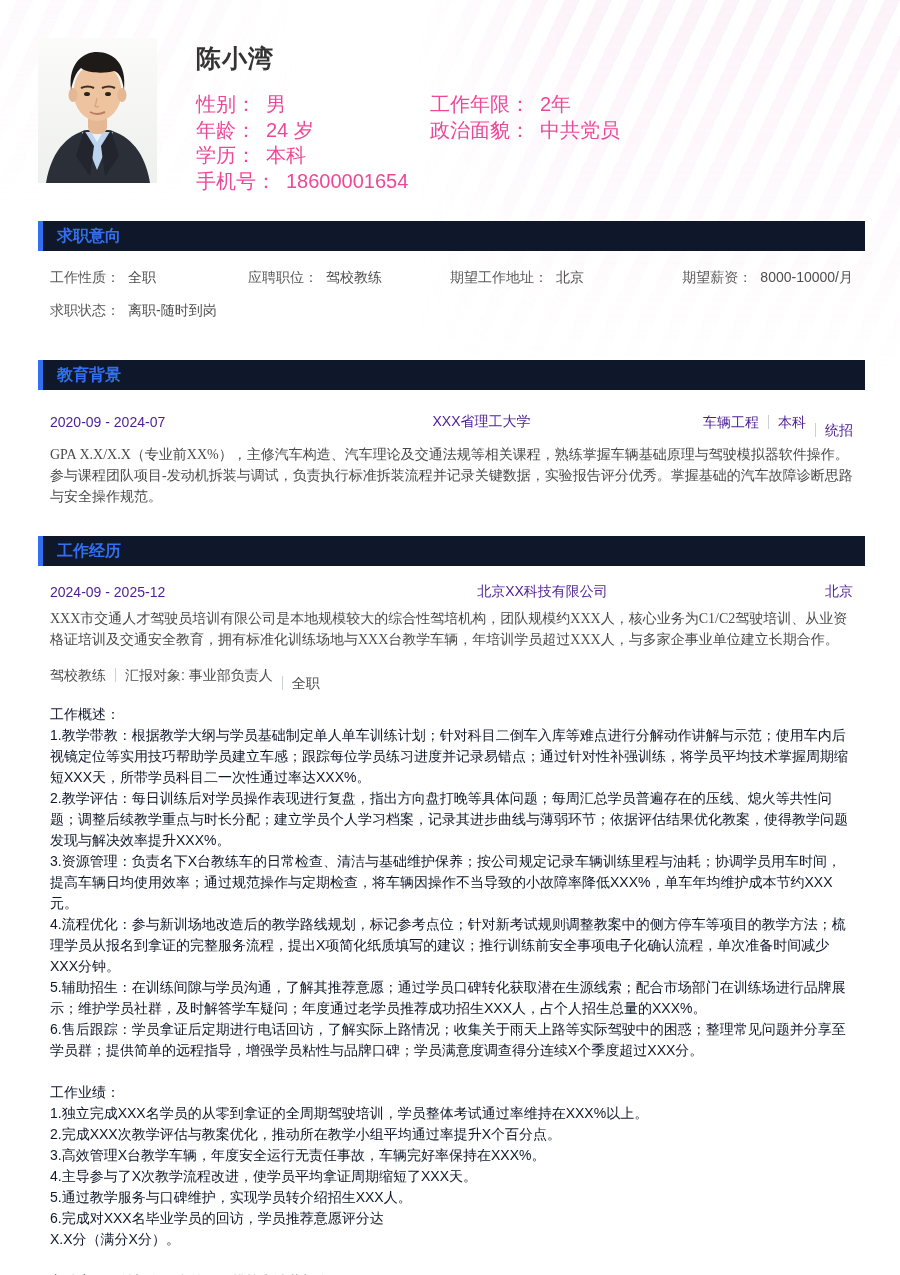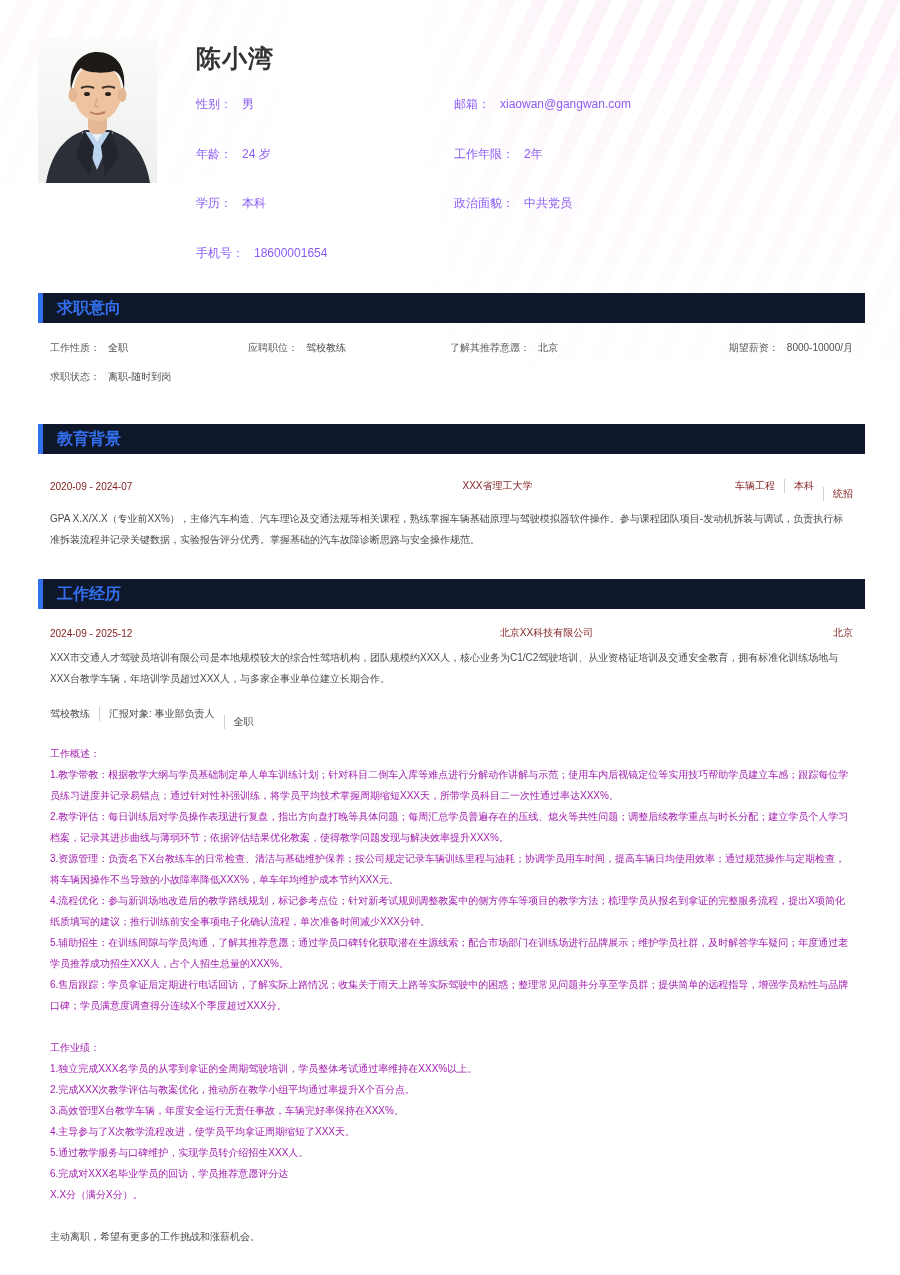--- a/index.html
+++ b/index.html
@@ -27,52 +27,52 @@
   .content { position:relative; margin:0 35px 0 38px; width:827px; }
 
   
   .header { display:flex; padding-top:38px; }
   .photo { flex:none; width:119px; height:145px; overflow:hidden; background:#f4f4f2; }
   .photo svg { display:block; }
   .head-right { flex:1; margin-left:39px; }
   .name { margin:4px 0 17px; font-size:25px; font-weight:700; color:#333; letter-spacing:1px; }
   .info-grid { display:grid; grid-template-columns:234px 1fr;
                grid-template-rows:repeat(4,25.5px); grid-auto-flow:column;
-               font-size:12px; color:#8b5cf6; align-items:center;gap:24px; }
+               font-size:20px; color:#ec4899; align-items:center; }
   .info-item .val { margin-left:10px; }
 
   
   .sec-band { display:flex; align-items:center; height:30px; background:#0f172a; }
   .sec-bar { flex:none; width:5px; height:30px; background:#3370f0; }
   .sec-title { margin:0 0 0 14px; font-size:16px; font-weight:700; color:#3370f0; }
 
-  .sec-body { padding:0 12px; font-size:10px; color:#4d4d4d; }
+  .sec-body { padding:0 12px; font-size:14px; color:#4d4d4d; }
 
   
   .intent-row1 { display:grid; grid-template-columns:198px 202px 226px 1fr; margin-top:18px; }
   .intent-row1 .field:last-child { text-align:right; }
   .intent-row2 { margin-top:15px; }
   .field .lbl { color:#595959; }
   .field .val { margin-left:8px; }
 
   
-  .tl-row { display:flex; align-items:center; margin-top:17px; color:#7f1d1d; }
+  .tl-row { display:flex; align-items:center; margin-top:17px; color:#4c1d95; }
   .tl-date { flex:none; width:210px; }
   .tl-center { flex:1; text-align:center; }
   .tl-right { flex:none; text-align:left; }
 
   .meta-list { display:inline-flex; align-items:center; }
   .meta-item { padding:0 9px; line-height:14px; }
   .meta-item:first-child { padding-left:0; }
   .meta-item:last-child { padding-right:0;margin-top:16px; }
   .meta-item + .meta-item { border-left:1px solid #ccd1d9; }
   .meta-left { margin-top:10px; }
 
-  .para { margin-top:7px; line-height:21px; color:#4a4a4a; }
-  .lines { line-height:21px; color:#a21caf; }
+  .para { margin-top:7px; line-height:21px; color:#4a4a4a;font-family:Liberation Serif, serif; }
+  .lines { line-height:21px; color:#0f172a; }
   .lines > div { margin:0; }
   .ov-block { margin-top:14px; }
   .ach-block { margin-top:21px; }
   .leave { margin-top:21px; line-height:21px; color:#4a4a4a; }
 
   .gap-a { height:27px; }   
   .gap-b { height:40px; }   
   .gap-c { height:29px; }   
   .gap-d { height:26px; }   
 </style>
@@ -122,38 +122,37 @@
           <path d="M52 74 q7 4 15 0" stroke="#b97d63" stroke-width="2" fill="none"></path>
         </svg>
       </div>
       <div class="head-right">
         <h1 class="name">陈小湾</h1>
         <div class="info-grid">
           <div class="info-item"><span class="lbl">性别：</span><span class="val">男</span></div>
           <div class="info-item"><span class="lbl">年龄：</span><span class="val">24 岁</span></div>
           <div class="info-item"><span class="lbl">学历：</span><span class="val">本科</span></div>
           <div class="info-item"><span class="lbl">手机号：</span><span class="val">18600001654</span></div>
-          <div class="info-item"><span class="lbl">邮箱：</span><span class="val">xiaowan@gangwan.com</span></div>
           <div class="info-item"><span class="lbl">工作年限：</span><span class="val">2年</span></div>
           <div class="info-item"><span class="lbl">政治面貌：</span><span class="val">中共党员</span></div>
         </div>
       </div>
     </div>
 
     <div class="gap-a"></div>
 
     <div class="sec-band">
       <span class="sec-bar"></span>
       <h2 class="sec-title">求职意向</h2>
     </div>
     <div class="sec-body">
       <div class="intent-row1">
         <div class="field"><span class="lbl">工作性质：</span><span class="val">全职</span></div>
         <div class="field"><span class="lbl">应聘职位：</span><span class="val">驾校教练</span></div>
-        <div class="field"><span class="lbl">了解其推荐意愿：</span><span class="val">北京</span></div>
+        <div class="field"><span class="lbl">期望工作地址：</span><span class="val">北京</span></div>
         <div class="field"><span class="lbl">期望薪资：</span><span class="val">8000-10000/月</span></div>
       </div>
       <div class="intent-row2">
         <div class="field"><span class="lbl">求职状态：</span><span class="val">离职-随时到岗</span></div>
       </div>
     </div>
 
     <div class="gap-b"></div>
 
     <div class="sec-band">

